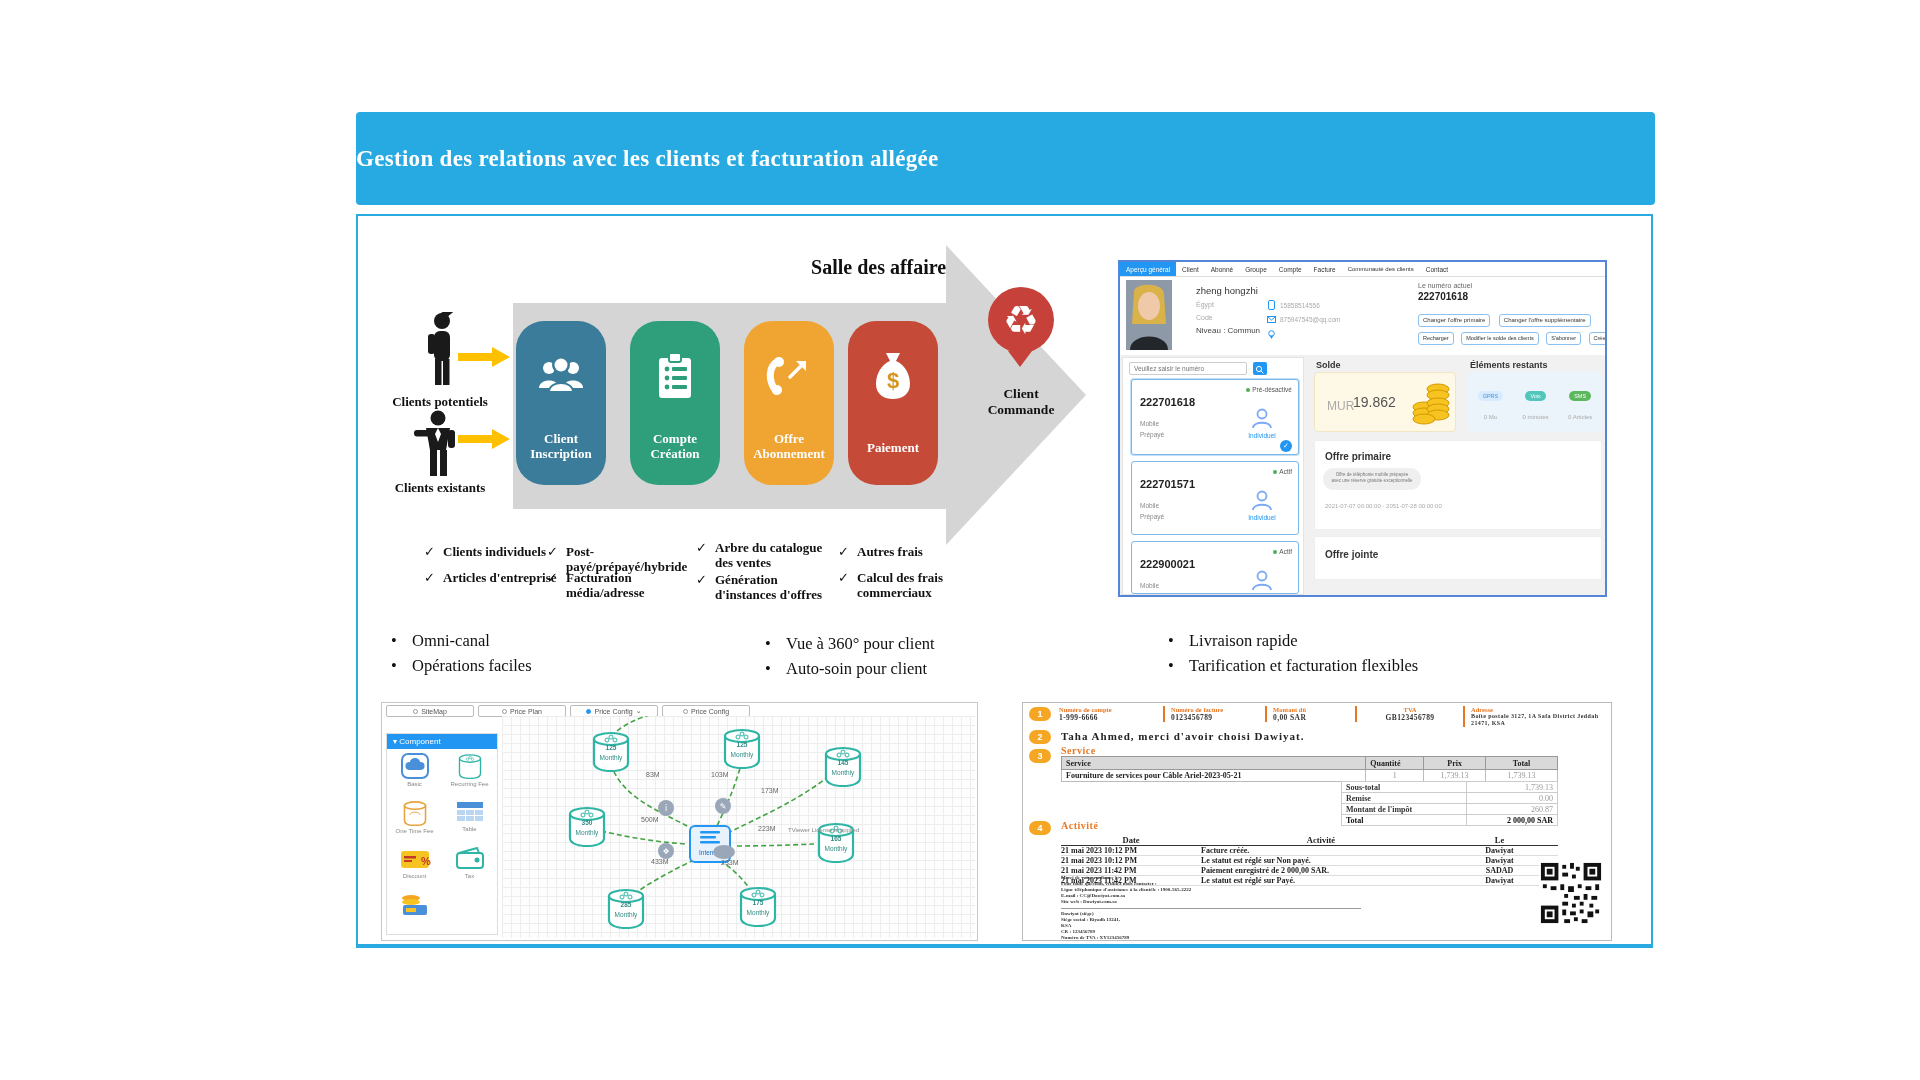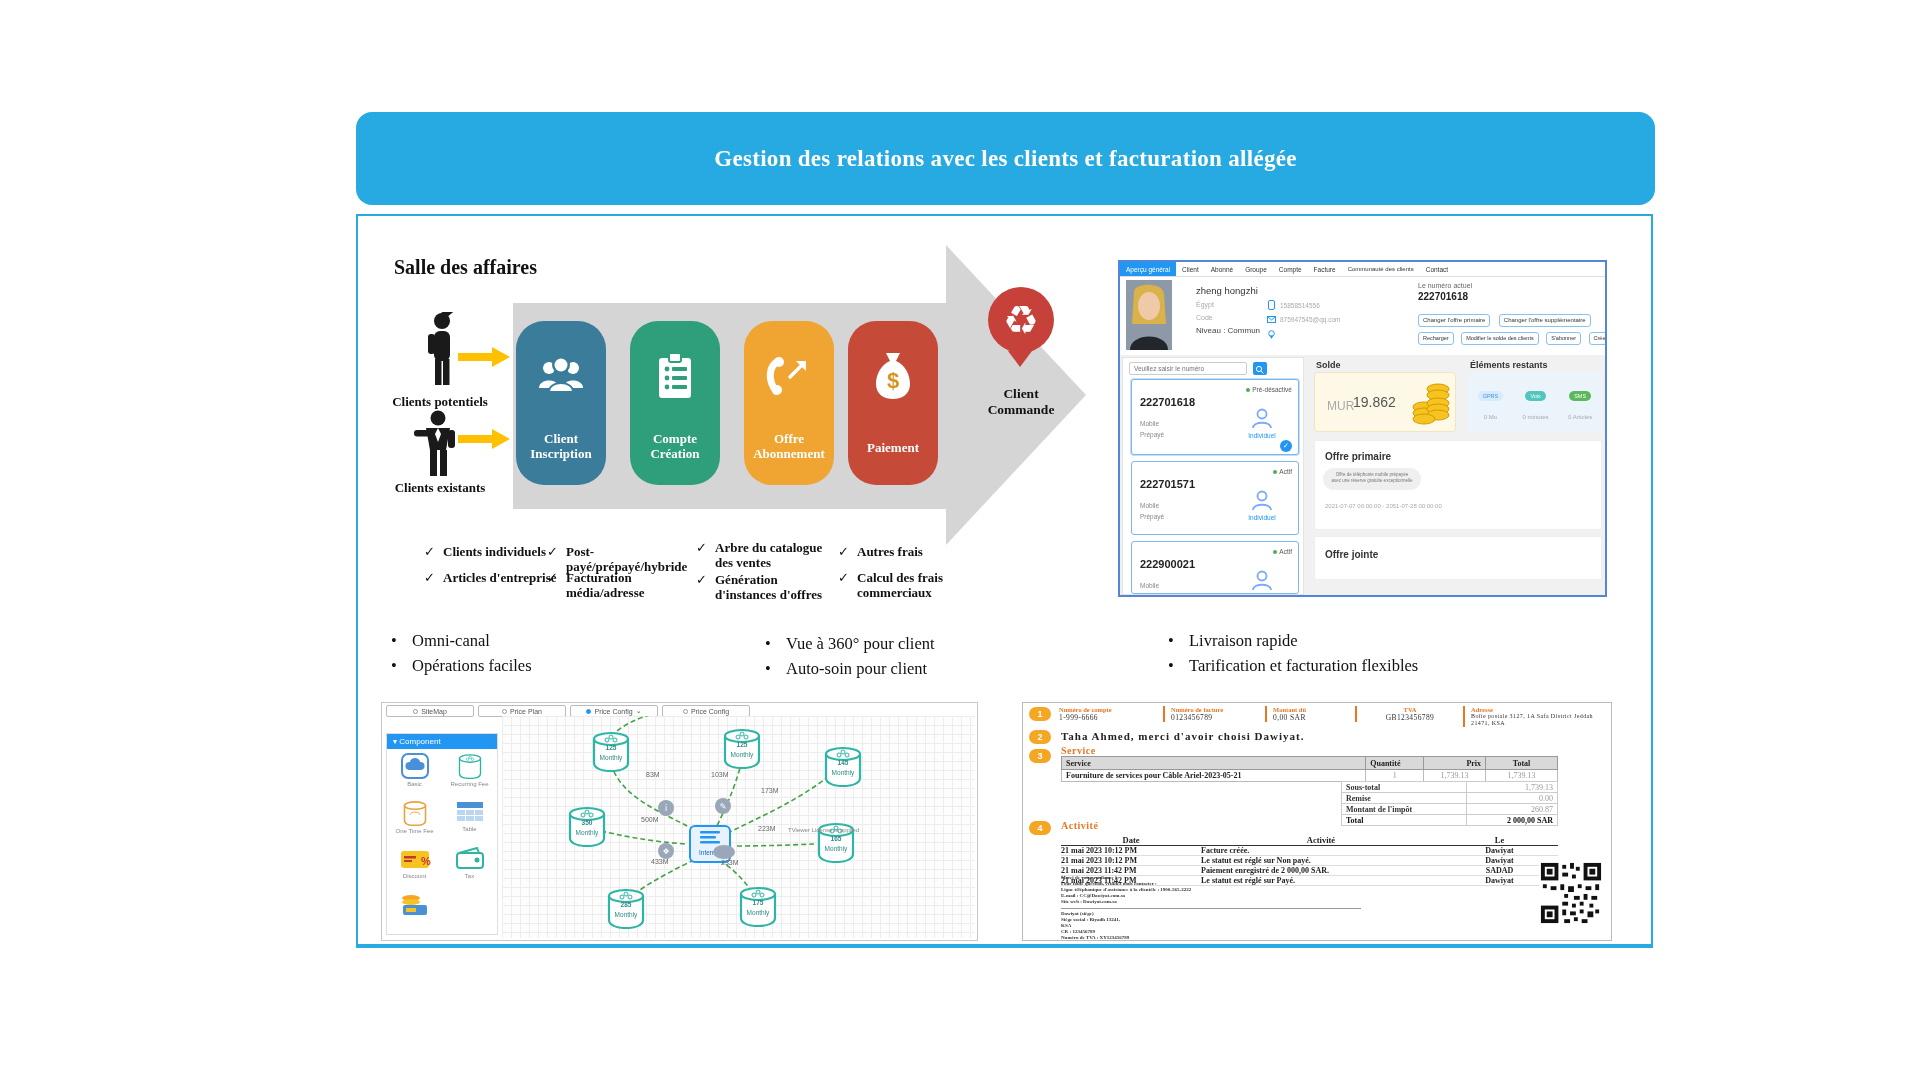--- a/index.html
+++ b/index.html
@@ -2,28 +2,28 @@
 <html><head>
 <meta charset="utf-8">
 <style>
   * { margin:0; padding:0; box-sizing:border-box; }
   html,body { width:1920px; height:1080px; background:#fff; overflow:hidden;
               font-family:"Liberation Serif", serif; }
   .abs { position:absolute; }
 
   
   .banner { left:356px; top:112px; width:1299px; height:93px; background:#27A9E1;
-            border-radius:16px; display:flex; align-items:center; justify-content:center; }
+            border-radius:4px; display:flex; align-items:center; }
   .banner h1 { color:#fff; font-size:23px; font-weight:bold; letter-spacing:.3px; }
 
   
   .frame { left:356px; top:214px; width:1297px; height:734px; background:#fff;
            border:2px solid #29ABE2; border-bottom-width:4px; }
 
-  .heading { left:394px; top:256px; width:560px; text-align:left;
+  .heading { left:394px; top:256px; width:560px; text-align:right;
              font-size:20px; font-weight:bold; color:#111; }
 
   .actor-label { width:140px; text-align:center; font-size:13px; font-weight:bold; color:#111; }
 
   .yarrow { width:52px; height:20px; }
   .yarrow .bar { position:absolute; left:0; top:6px; width:34px; height:8px; background:#FFC000; }
   .yarrow .tip { position:absolute; left:34px; top:0; width:0; height:0;
                  border-top:10px solid transparent; border-bottom:10px solid transparent;
                  border-left:18px solid #FFC000; }
 
@@ -114,21 +114,21 @@
   .edge-lbl { position:absolute; font-size:7px; color:#666; font-family:"Liberation Sans", sans-serif; }
 
   
   .invoice { left:1022px; top:702px; width:590px; height:239px; border:1px solid #bbb;
              font-family:"Liberation Serif", serif; overflow:hidden; }
   .marker { position:absolute; left:6px; width:22px; height:14px; border-radius:7px; background:#F5A623;
             color:#fff; font-size:9px; font-weight:bold; text-align:center; line-height:14px;
             font-family:"Liberation Sans", sans-serif; }
   .inv-col { position:absolute; top:3px; }
   .inv-col .l { font-size:6.5px; font-weight:bold; color:#E87722; }
-  .inv-col .v { font-size:7.5px; font-weight:normal; color:#333; letter-spacing:.4px; }
+  .inv-col .v { font-size:7.5px; font-weight:bold; color:#333; letter-spacing:.4px; }
   .inv-sep { border-left:2px solid #E87722; padding-left:6px; }
   .orange-h { font-size:10px; font-weight:bold; color:#E87722; letter-spacing:.5px; }
   table.svc { position:absolute; left:38px; top:53px; width:497px; border-collapse:collapse;
               font-size:8px; }
   table.svc th { background:#D9D9D9; border:1px solid #999; font-weight:bold; color:#222;
                  height:13px; text-align:left; padding:0 4px; }
   table.svc td { border:1px solid #bbb; color:#999; height:12px; padding:0 4px; text-align:center; }
   table.svc td.desc { text-align:left; color:#222; font-weight:bold; }
   table.sum { position:absolute; left:318px; top:78px; width:217px; border-collapse:collapse; font-size:8px; }
   table.sum td { border:1px solid #ccc; height:11px; padding:0 4px; }
@@ -627,21 +627,21 @@
     </div>
 
   <div style="position:absolute;left:38px;top:27px;font-size:11px;font-weight:bold;letter-spacing:1px;color:#222">Taha Ahmed, merci d'avoir choisi Dawiyat.</div>
 
   <div class="orange-h" style="position:absolute;left:38px;top:42px">Service</div>
   <table class="svc">
     <tbody>
         <tr>
       <th style="width:305px">Service</th>
       <th style="width:58px;text-align:left">Quantité</th>
-      <th style="width:62px;text-align:right">Prix</th>
+      <th style="width:62px;text-align:center">Prix</th>
       <th style="width:72px;text-align:center">Total</th>
     </tr>
     <tr>
       <td class="desc">Fourniture de services pour Câble Ariel-2023-05-21</td>
       <td>1</td>
       <td>1,739.13</td>
       <td>1,739.13</td>
     </tr>
   </tbody>
     </table>

